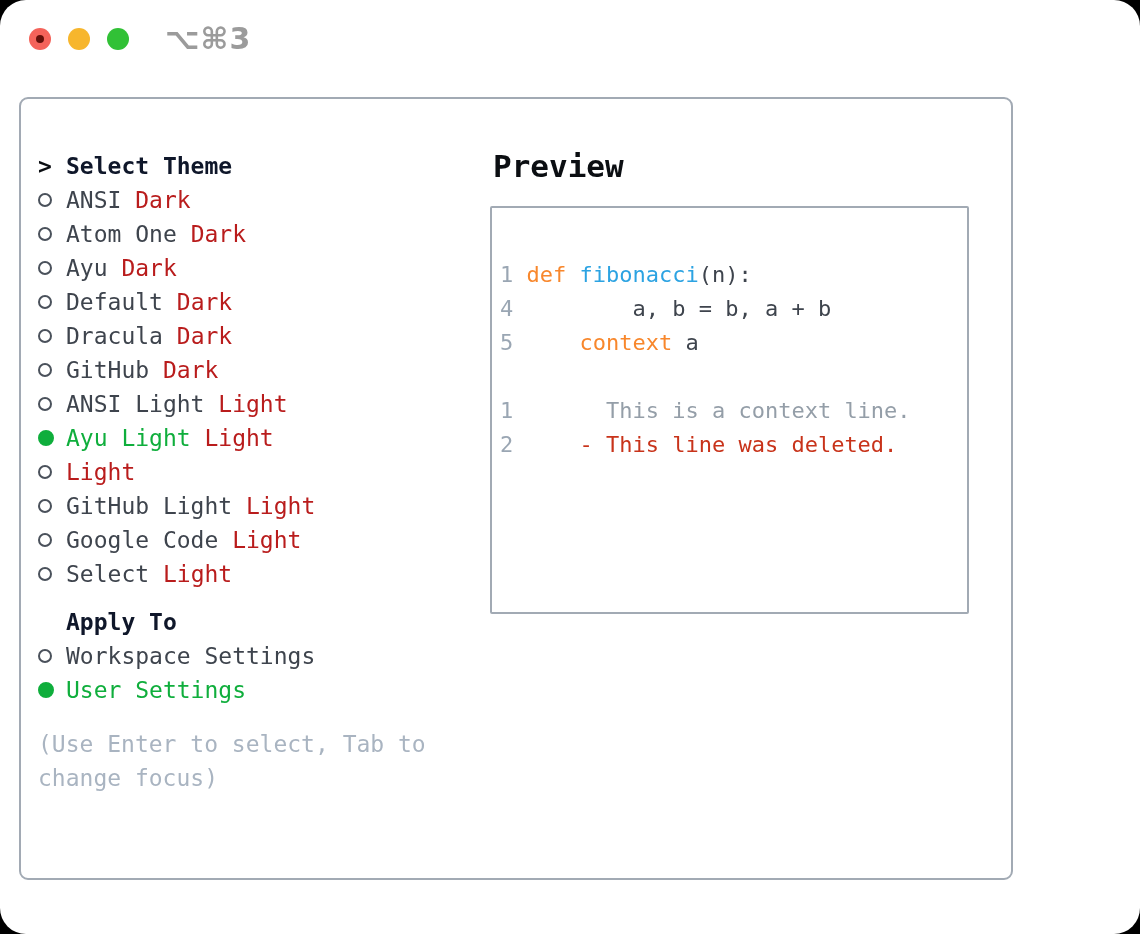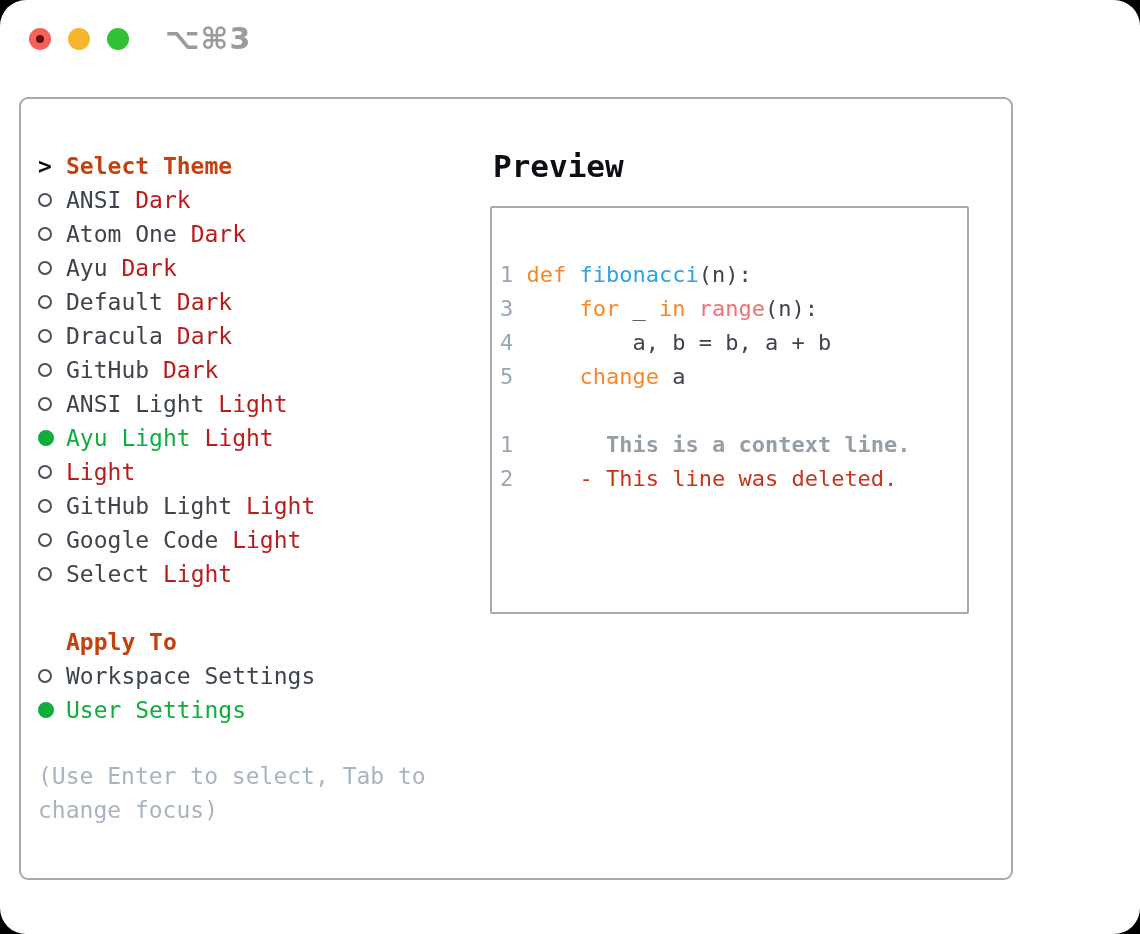--- a/index.html
+++ b/index.html
@@ -46,47 +46,47 @@
 
   .row { display:flex; height:34px; align-items:center; font-size:23px; color:#3e444d; }
   .bullet-cell { width:28px; flex:none; display:flex; align-items:center; }
   .circle {
     width:14px; height:14px; border-radius:50%;
     border:2px solid #4a515b; background:transparent;
   }
   .row.selected .circle { background:#0fae3c; border-color:#0fae3c; width:16px; height:16px; }
   .row.selected .label, .row.selected .name { color:#0fae3c; }
   .caret { font-weight:bold; color:#0b0e12; font-size:23px; }
-  .header-row .label { font-weight:bold; color:#c2410c; }
+  .header-row .label { font-weight:bold; color:#0f172a; }
   .variant { color:#b91c1c; white-space:pre;text-align:right; }
   .name { white-space:pre; }
 
-  .apply-section { margin-top:34px; }
+  .apply-section { margin-top:14px; }
   .help {
-    margin-top:32px; max-width:432px;
+    margin-top:20px; max-width:432px;
     font-size:23px; line-height:34px; color:#a9b4c1;
   }
 
   
   .preview-title { height:34px; display:flex; align-items:center;
     font-size:31px; font-weight:bold; color:#0b0e12; margin-left:3px; }
   .preview-box {
     margin-top:23px; width:479px; height:408px;
     border:2px solid #a2aab4; border-radius:2px;
     padding:50px 8px 0 8px;
     overflow:hidden;
   }
   .code-line { height:34px; font-size:22px; line-height:34px; white-space:pre; }
   .tk-ln  { color:#9aa6b3; }
   .tk-pl  { color:#3e444d; }
   .tk-kw  { color:#f8872c; }
   .tk-fn  { color:#2ca3e2; }
   .tk-num { color:#9d6ece; }
   .tk-call{ color:#f0716e; }
-  .tk-ctx { color:#949ea8;font-weight:bold; }
+  .tk-ctx { color:#949ea8; }
   .tk-del { color:#c8331a; }
   .tk-add { color:#0cb928; }
 </style>
 </head>
 <body>
 
 <div class="app">
 
   <div class="titlebar">
     <div class="lights">
@@ -212,23 +212,22 @@
       </div>
 
       <div class="help">(Use Enter to select, Tab to change focus)</div>
     </div>
 
     <div class="right-col">
       <div class="preview-title">Preview</div>
       <div class="preview-box">
         <div>
             <div class="code-line"><span class="tk-ln">1</span><span class="tk-pl"> </span><span class="tk-kw">def</span><span class="tk-pl"> </span><span class="tk-fn">fibonacci</span><span class="tk-pl">(n):</span></div>
-            <div class="code-line"><span class="tk-ln">3</span><span class="tk-pl">     </span><span class="tk-kw">for</span><span class="tk-pl"> _ </span><span class="tk-kw">in</span><span class="tk-pl"> </span><span class="tk-call">range</span><span class="tk-pl">(n):</span></div>
             <div class="code-line"><span class="tk-ln">4</span><span class="tk-pl">         a, b = b, a + b</span></div>
-            <div class="code-line"><span class="tk-ln">5</span><span class="tk-pl">     </span><span class="tk-kw">change</span><span class="tk-pl"> a</span></div>
+            <div class="code-line"><span class="tk-ln">5</span><span class="tk-pl">     </span><span class="tk-kw">context</span><span class="tk-pl"> a</span></div>
             <div class="code-line">&nbsp;</div>
             <div class="code-line"><span class="tk-ln">1</span><span class="tk-ctx">       This is a context line.</span></div>
             <div class="code-line"><span class="tk-ln">2</span><span class="tk-del">     - This line was deleted.</span></div>
           </div>
       </div>
     </div>
 
   </div>
 </div>
 

